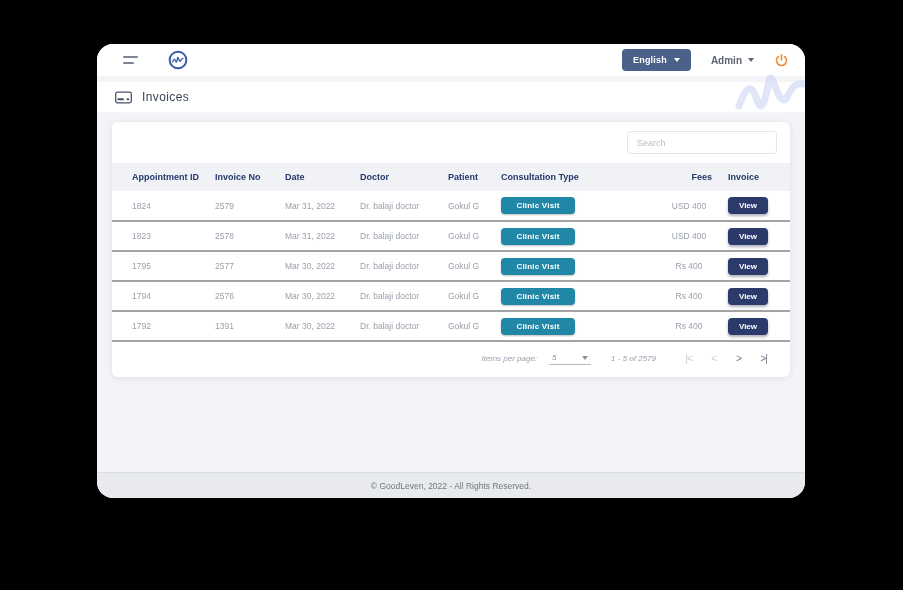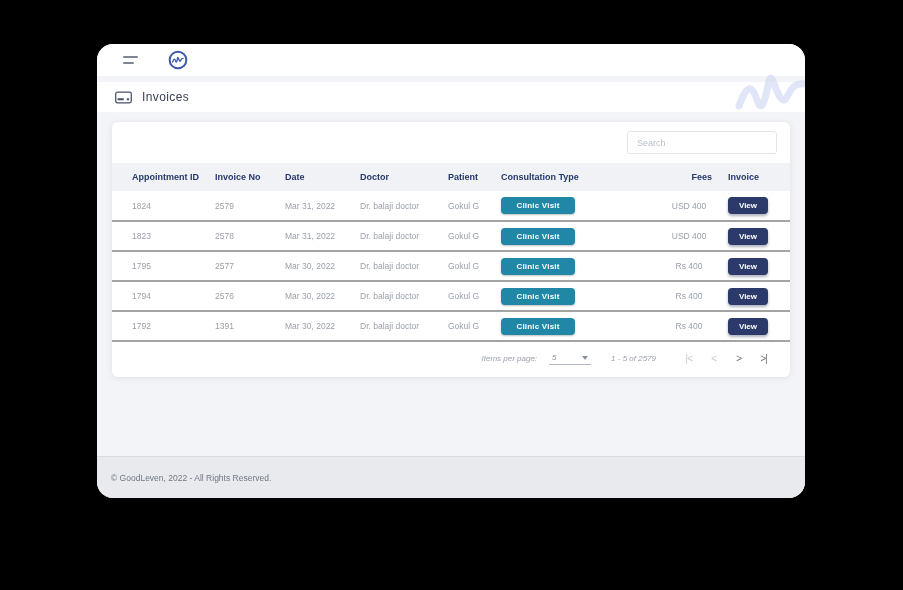--- a/index.html
+++ b/index.html
@@ -71,40 +71,56 @@
                 gap:10px; border-bottom:1px solid #b3b9c3; padding:2px 3px;
                 min-width:42px; cursor:pointer; color:#8b929d; }
   .ipp-select .caret { border-top-color:#8b929d; border-left-width:3px; border-right-width:3px; }
   .range-label { margin-left:8px; }
   .pag-nav { display:flex; margin-left:8px; }
   .pag-btn { width:25px; text-align:center; font-size:10px; color:#6f7682;
              cursor:pointer; user-select:none; letter-spacing:-1px; }
   .pag-btn.disabled { color:#c6cad2; }
 
   
-  .footer { position:absolute; bottom:0; left:0; right:0; height:42px;
+  .footer { position:absolute; bottom:0; left:0; right:0; height:26px;
             background:#e8eaee; border-top:1px solid #d9dce2; display:flex;
-            align-items:center; justify-content:flex-start; padding:0 14px;
+            align-items:center; justify-content:center; padding:0 14px;
             font-size:8.5px; color:#707783; z-index:2; }
 </style>
 </head>
 <body>
 
 <div class="window">
 
   <div class="topbar">
     <div class="hamburger">
         <i></i>
         <i></i>
       </div>
     <div class="logo">
       <svg width="20" height="20" viewBox="0 0 24 24" fill="none">
         <circle cx="12" cy="12" r="10" stroke="#3C5BAD" stroke-width="2.4"></circle>
         <path d="M5.5 14.5c1.6-4.5 2.6-4.5 3.6-1.2s1.9-.8 2.4-3.8c.5-3 2.1 6.2 3.6 3.2 1-2 1.6-2.8 2.9-2.6" stroke="#3C5BAD" stroke-width="1.6" stroke-linecap="round"></path>
       </svg>
+    </div>
+    <div class="topbar-right">
+      <button class="lang-btn">
+        <span>English</span>
+        <span class="caret"></span>
+      </button>
+      <div class="admin">
+        <span>Admin</span>
+        <span class="caret"></span>
+      </div>
+      <button class="power-btn">
+        <svg width="15" height="15" viewBox="0 0 24 24" fill="none">
+          <path d="M12 3v8" stroke="#E8913A" stroke-width="2.6" stroke-linecap="round"></path>
+          <path d="M7.2 5.6a8 8 0 1 0 9.6 0" stroke="#E8913A" stroke-width="2.6" stroke-linecap="round"></path>
+        </svg>
+      </button>
     </div>
   </div>
 
   <svg class="watermark" width="78" height="58" viewBox="0 0 78 58" fill="none">
     <path d="M6 38c8-22 13-22 18-6s9-4 12-19c3-15 10 31 18 16 5-10 8-14 18-13" stroke="#cdd6f2" stroke-width="7" stroke-linecap="round"></path>
   </svg>
 
   <div class="pagebar">
     <svg width="17" height="13" viewBox="0 0 24 17" fill="none">
       <rect x="1" y="1" width="22" height="15" rx="2.5" stroke="#4a5268" stroke-width="1.8"></rect>

